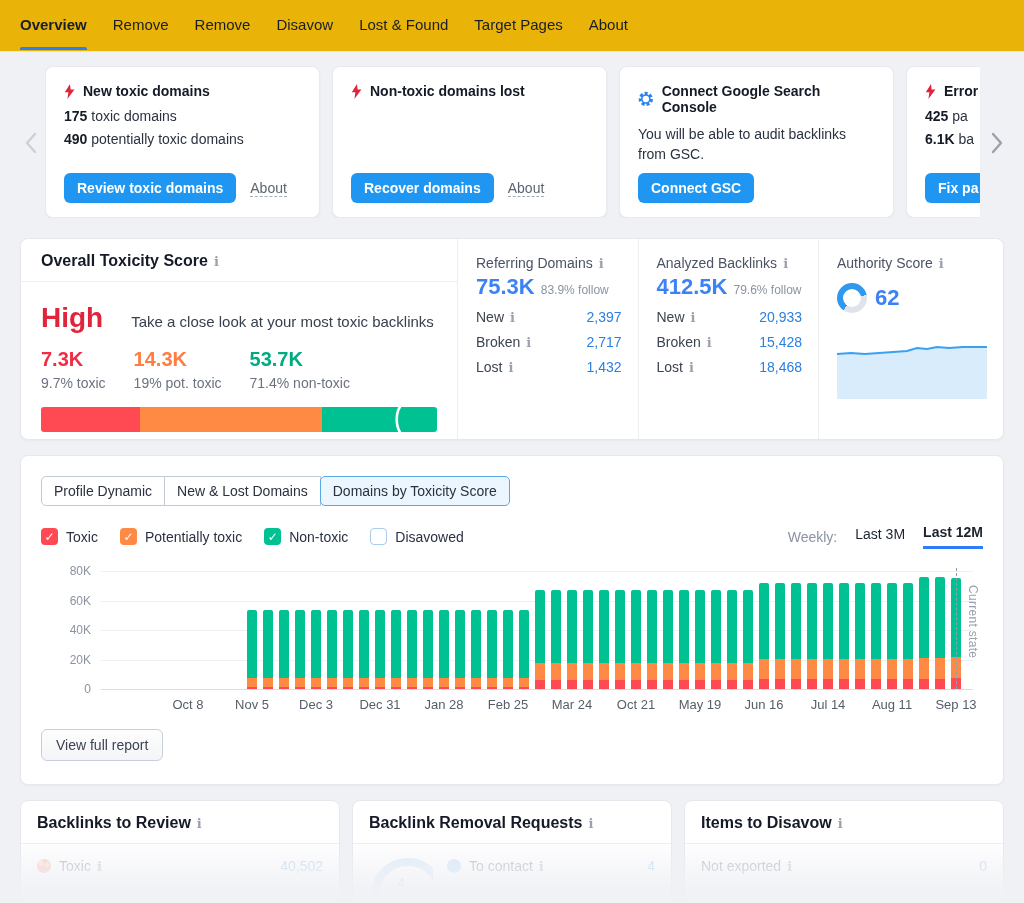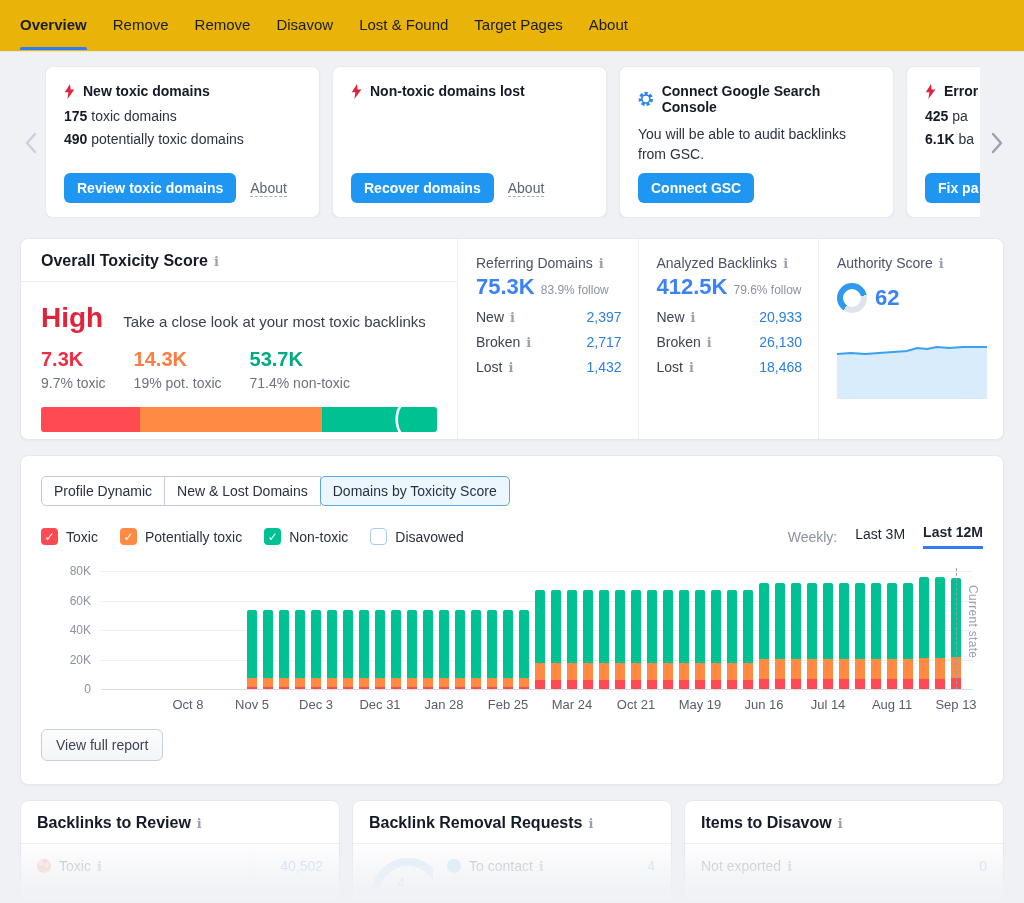--- a/index.html
+++ b/index.html
@@ -32,21 +32,21 @@
   .car-arrow.left { left:22px; }
   .car-arrow.right { right:18px; }
   
   .panel { position:absolute; background:#fff; border:1px solid #e6e8ee; border-radius:8px; box-shadow:0 1px 2px rgba(30,40,60,.04); }
   .info-i { font-family:"DejaVu Serif",serif; font-size:13px; color:#9aa1ad; font-weight:700; display:inline-block; margin-left:6px; cursor:pointer; }
   
   #summary { top:238px; left:20px; width:984px; height:202px; display:flex; }
   .tox-left { width:442px; border-right:1px solid #eceef2; }
   .tox-head { padding:13px 20px 11px; border-bottom:1px solid #eceef2; font-size:16px; font-weight:700; color:#141a26; }
   .tox-body { padding:14px 20px 0; }
-  .tox-rating-row { display:flex; align-items:baseline; gap:20px; margin-top:6px; }
+  .tox-rating-row { display:flex; align-items:baseline; gap:28px; margin-top:6px; }
   .tox-rating { font-size:28px; font-weight:700; color:#e0243c; }
   .tox-note { font-size:15px; color:#39404e; }
   .tox-stats { display:flex; margin-top:14px; }
   .tox-stat { margin-right:28px; }
   .tox-stat .v { font-size:20px; font-weight:700; }
   .tox-stat .p { font-size:14px; color:#6b7280; margin-top:4px; }
   .tox-bar { position:relative; height:25px; border-radius:3px; overflow:hidden; display:flex; margin-top:16px; width:396px; }
   .tox-bar .seg { height:100%; }
   .tox-marker { position:absolute; top:-2px; height:29px; }
   
@@ -269,21 +269,21 @@
       <span class="mfollow">79.6% follow</span>
     </div>
     <div class="mrow">
         <span class="lab">New</span>
         <span class="info-i">i</span>
         <span class="val">20,933</span>
       </div>
     <div class="mrow">
         <span class="lab">Broken</span>
         <span class="info-i">i</span>
-        <span class="val">26,130</span>
+        <span class="val">15,428</span>
       </div>
     <div class="mrow">
         <span class="lab">Lost</span>
         <span class="info-i">i</span>
         <span class="val">18,468</span>
       </div>
   </div>
 
   <div class="mcol">
     <div class="mlabel"><span>Authority Score</span><span class="info-i">i</span></div>

